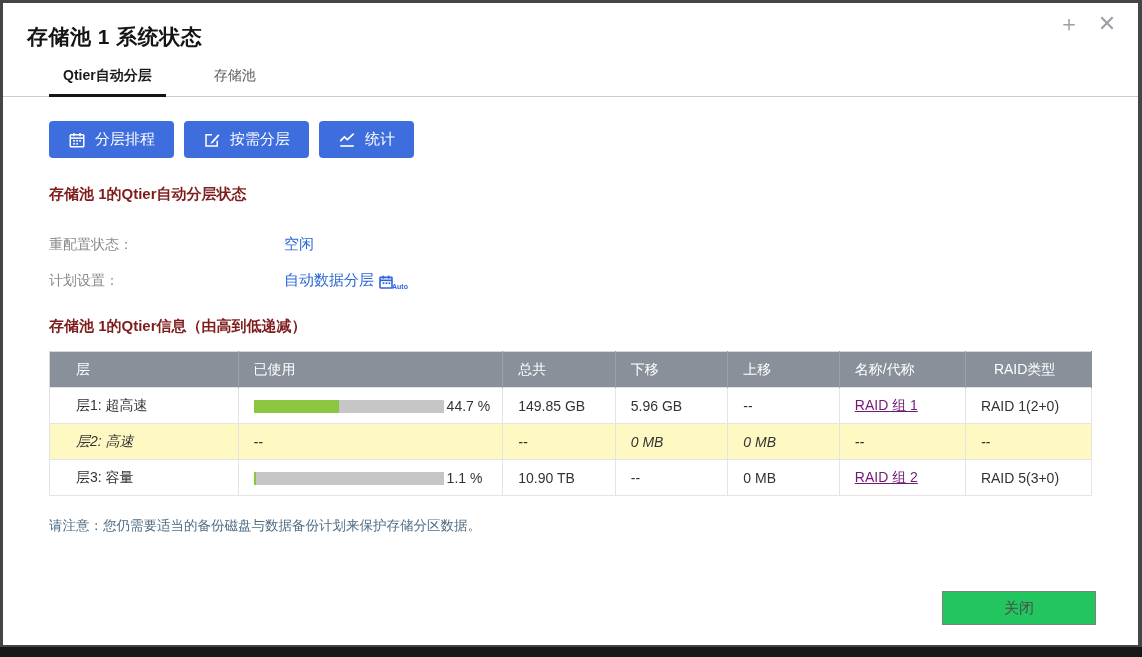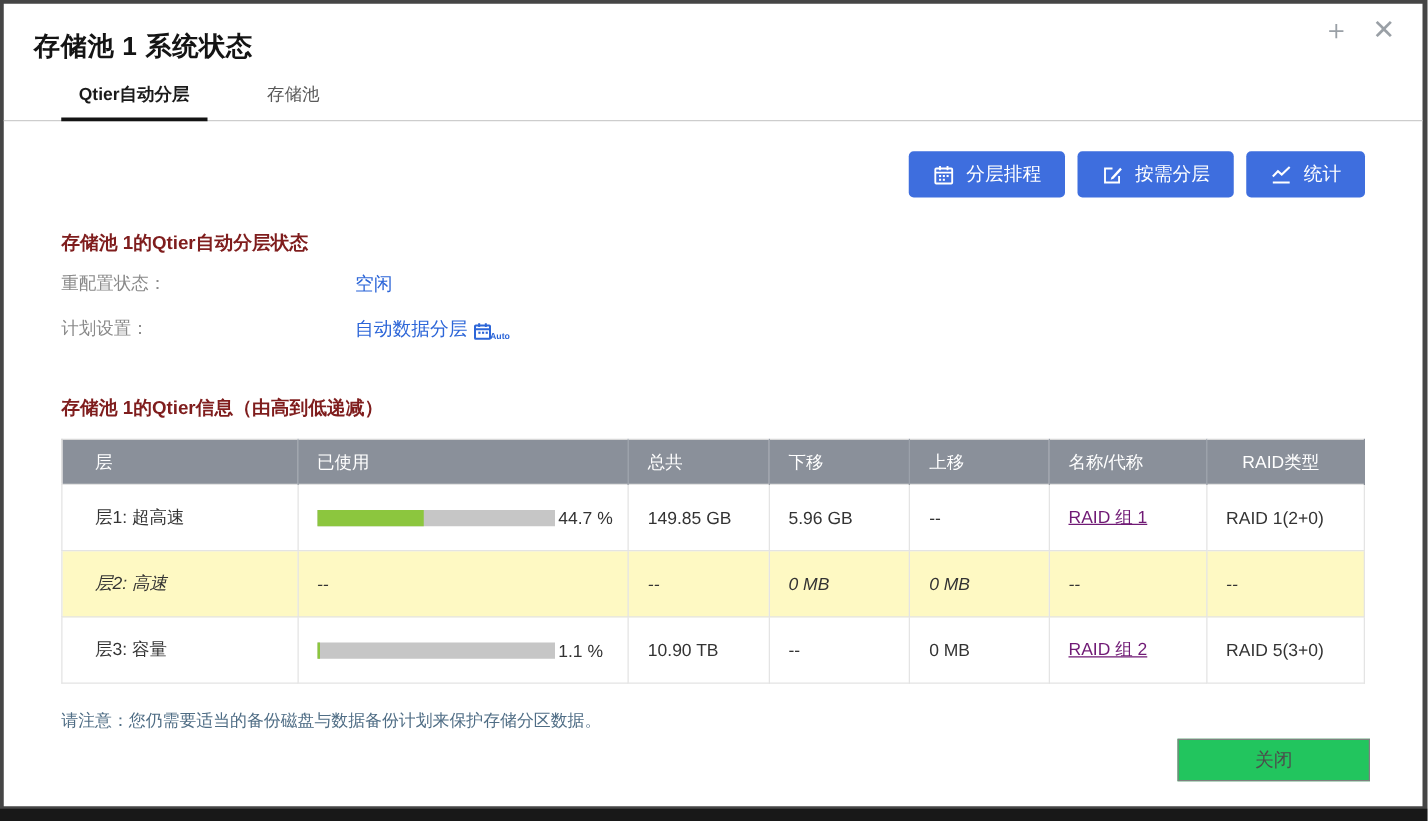--- a/index.html
+++ b/index.html
@@ -15,40 +15,40 @@
   .win-controls { position:absolute; right:18px; top:8px; display:flex; gap:12px; }
   .win-btn { font-size:22px; color:#9aa0a6; cursor:pointer; line-height:26px; width:26px; text-align:center; font-weight:300; }
 
   
   .tabbar { margin-top:16px; border-bottom:1px solid #cdcdcd; padding-left:46px; display:flex; gap:34px; }
   .tab { font-size:14px; color:#5a5a5a; padding:0 14px 9px 14px; cursor:pointer; }
   .tab.active { color:#1a1a1a; font-weight:bold; border-bottom:3px solid #141414; margin-bottom:-1px; }
 
   
   .content { padding:0 46px; }
-  .toolbar { display:flex; justify-content:flex-end; gap:10px; margin-top:24px; }
+  .toolbar { display:flex; gap:10px; margin-top:24px; }
   .btn-blue { display:inline-flex; align-items:center; gap:9px; height:37px; padding:0 19px;
               background:#3E6EDE; color:#fff; font-size:15px; border:none; border-radius:4px; cursor:pointer; }
   .btn-blue svg { display:block; }
 
   .section-heading { font-size:15px; font-weight:bold; color:#7f1d1d; margin-top:27px; }
   .fields { margin-top:14px; }
-  .field-row { display:flex; align-items:flex-start; height:36px; }
+  .field-row { display:flex; align-items:flex-end; height:36px; }
   .field-label { width:235px; color:#8a8a8a; font-size:14px; }
   .field-value { color:#2D66D8; font-size:15px; display:inline-flex; align-items:flex-end; gap:4px; }
   .auto-cal { display:inline-flex; align-items:flex-end; }
   .auto-txt { font-size:7px; font-weight:bold; color:#2D66D8; margin-left:-2px; }
 
   
   table { width:100%; border-collapse:collapse; margin-top:15px; font-size:14px; table-layout:fixed; }
   th { background:#8A909A; color:#fff; font-weight:normal; height:36px; text-align:left;
        padding-left:15px; border-right:1px solid #9BA1AA; font-size:14px; }
   th:last-child { border-right:1px solid #8A909A;padding-left:28px; }
   th:first-child { padding-left:26px; }
-  td { height:53px; color:#333; padding-left:15px; border:1px solid #e4e4e4; background:#fff; }
+  td { height:36px; color:#333; padding-left:15px; border:1px solid #e4e4e4; background:#fff; }
   td:first-child { padding-left:26px; }
   tr.alt td { background:#fef9c3;font-style:italic; }
   table { border:1px solid #d8d8d8; }
   .bar-wrap { display:inline-block; vertical-align:middle; width:190px; height:13px; background:#C6C6C6; margin-right:3px; }
   .bar-fill { display:block; height:100%; background:#8CC63E; width:0; }
   .bar-label { vertical-align:middle; color:#333; }
   .raid-link { color:#701a75; text-decoration:underline; cursor:pointer; }
   .no-link { color:#333; text-decoration:none; cursor:default; }
 
   .note { margin-top:21px; color:#4F6D85; font-size:13.5px; }

